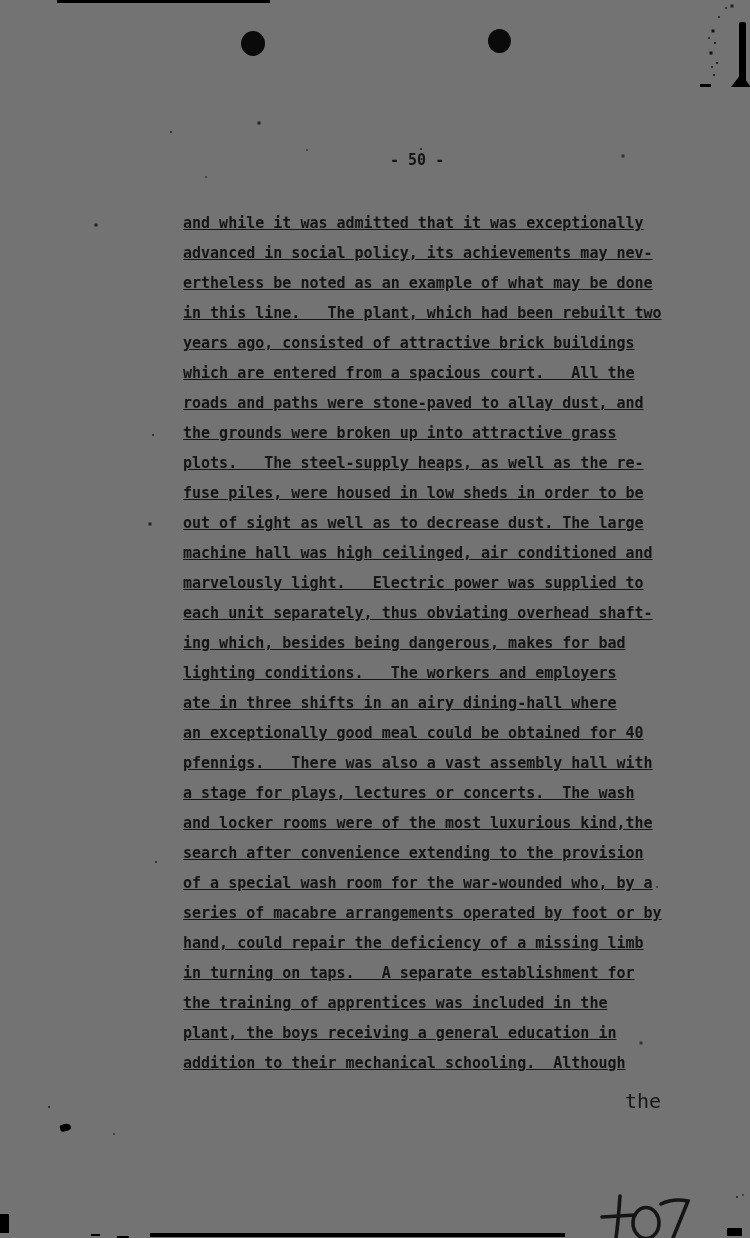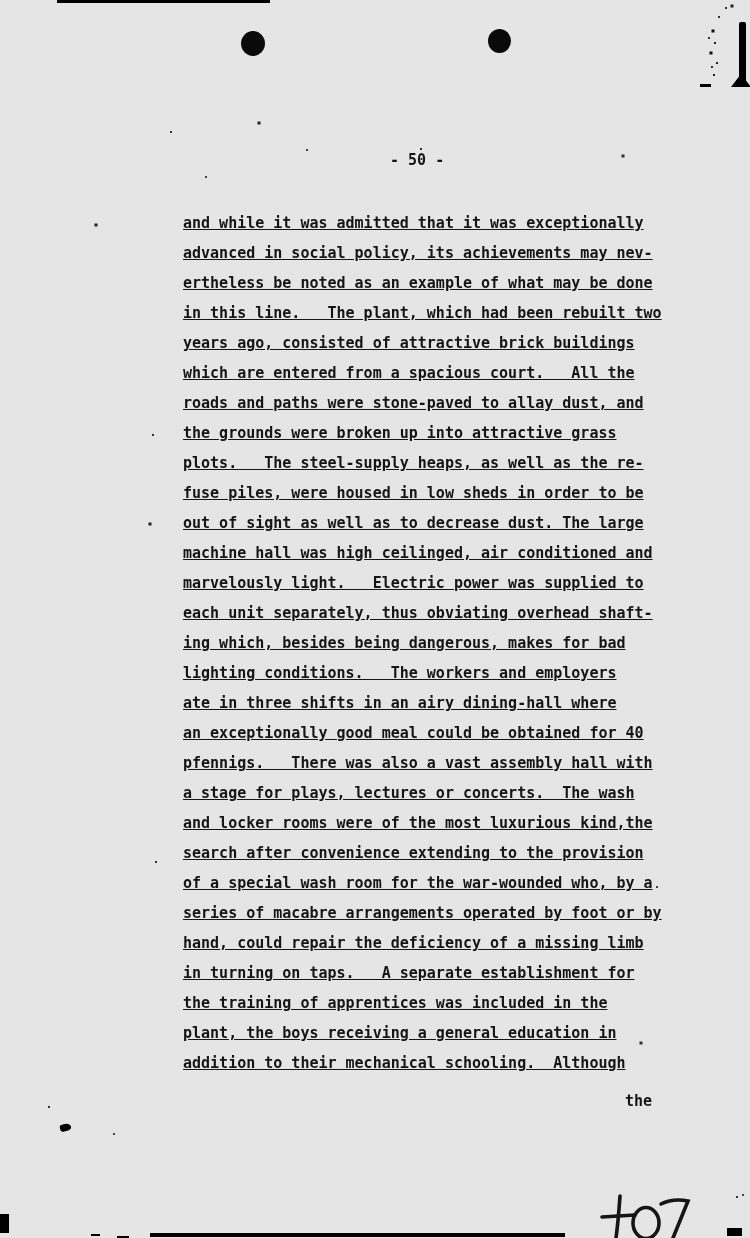--- a/index.html
+++ b/index.html
@@ -10,21 +10,21 @@
   body {
     width: 750px;
     height: 1238px;
     position: relative;
     overflow: hidden;
     font-family: "DejaVu Sans Mono", "Liberation Mono", monospace;
   }
   .page {
     position: absolute;
     inset: 0;
-    background: #e5e5e5;
+    background: #737373;
     color: #111111;
   }
   
   .top-edge-line {
     position: absolute;
     left: 57px; top: 0; width: 213px; height: 3px;
     background: #000;
   }
   .punch-hole {
     position: absolute;
@@ -143,22 +143,22 @@
     color: #151515;
   }
   .text-line {
     height: 30px;
     line-height: 30px;
     text-decoration: underline;
   }
   .catchword {
     position: absolute;
     left: 625px; top: 1090px;
-    font-size: 15px;
-    font-weight: bold;
+    font-size: 20px;
+    font-weight: normal;
     line-height: 22px;
     color: #151515;
   }
   
   .handwritten {
     position: absolute;
     left: 595px; top: 1190px;
     width: 110px; height: 48px;
   }
 </style>

